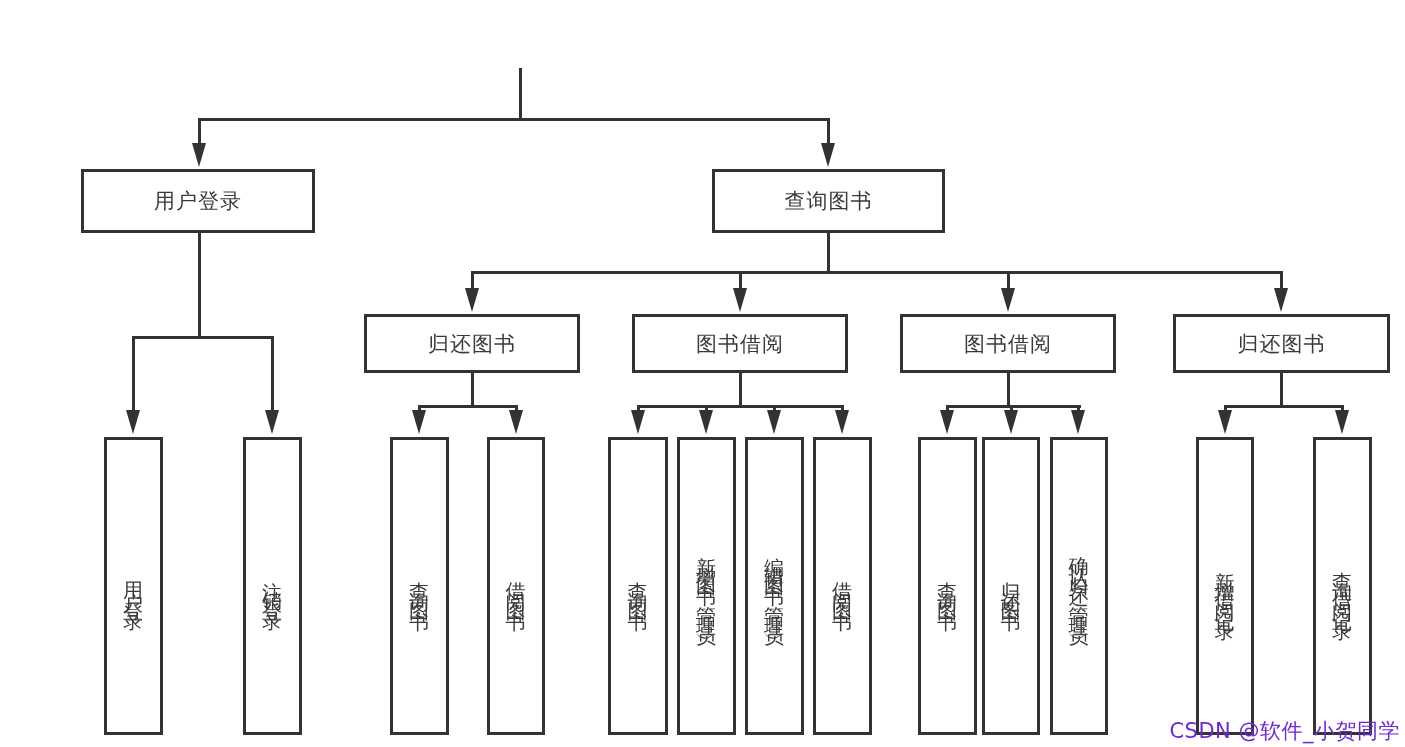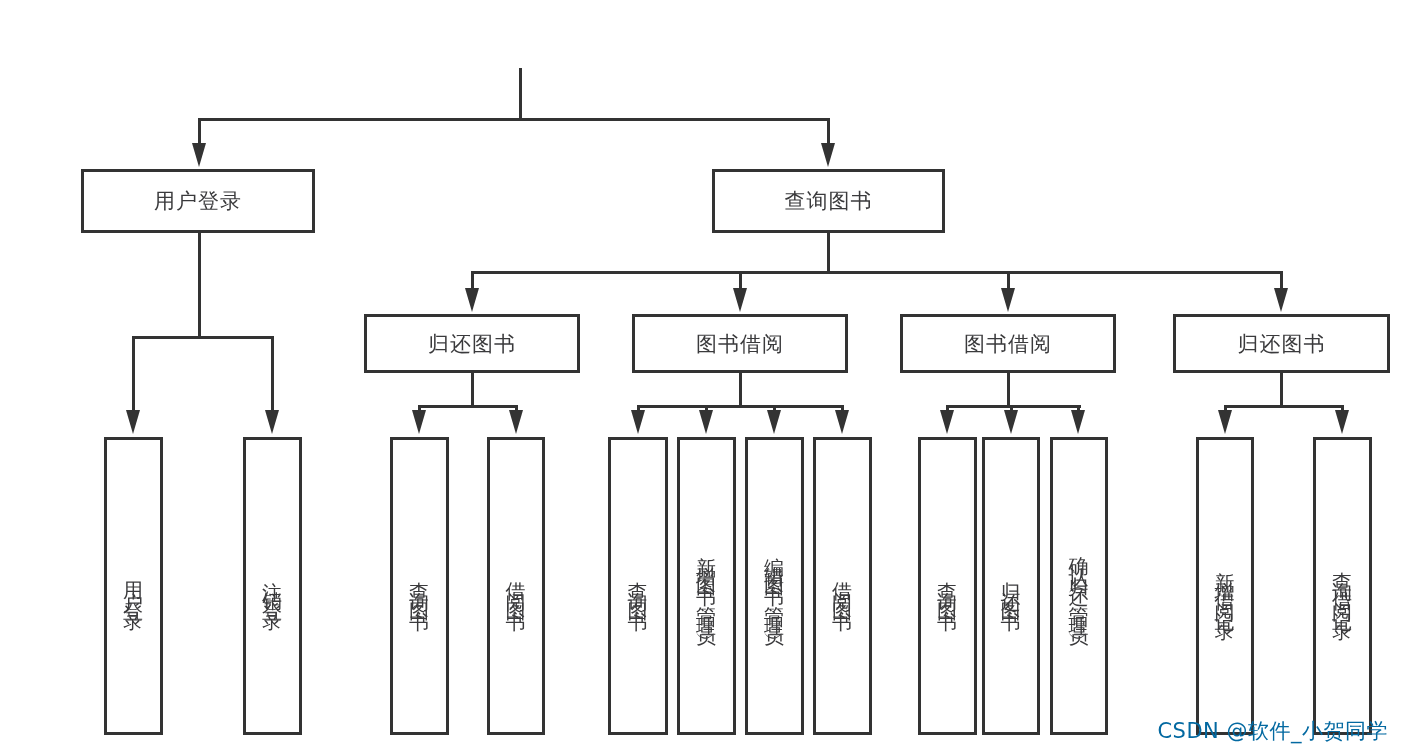--- a/index.html
+++ b/index.html
@@ -48,24 +48,24 @@
   .hline { position: absolute; height: 3px; background: #333333; }
   .ahead {
     position: absolute;
     width: 0; height: 0;
     border-left: 7px solid transparent;
     border-right: 7px solid transparent;
     border-top: 24px solid #333333;
   }
   #watermark {
     position: absolute;
-    right: 17px;
+    right: 5px;
     top: 717px;
     font-size: 21px;
-    color: #0369a1;
+    color: #6d28d9;
     z-index: 10;
     letter-spacing: 0.5px;
   }
 </style>
 </head>
 <body>
 
 <div id="stage">
 
 

